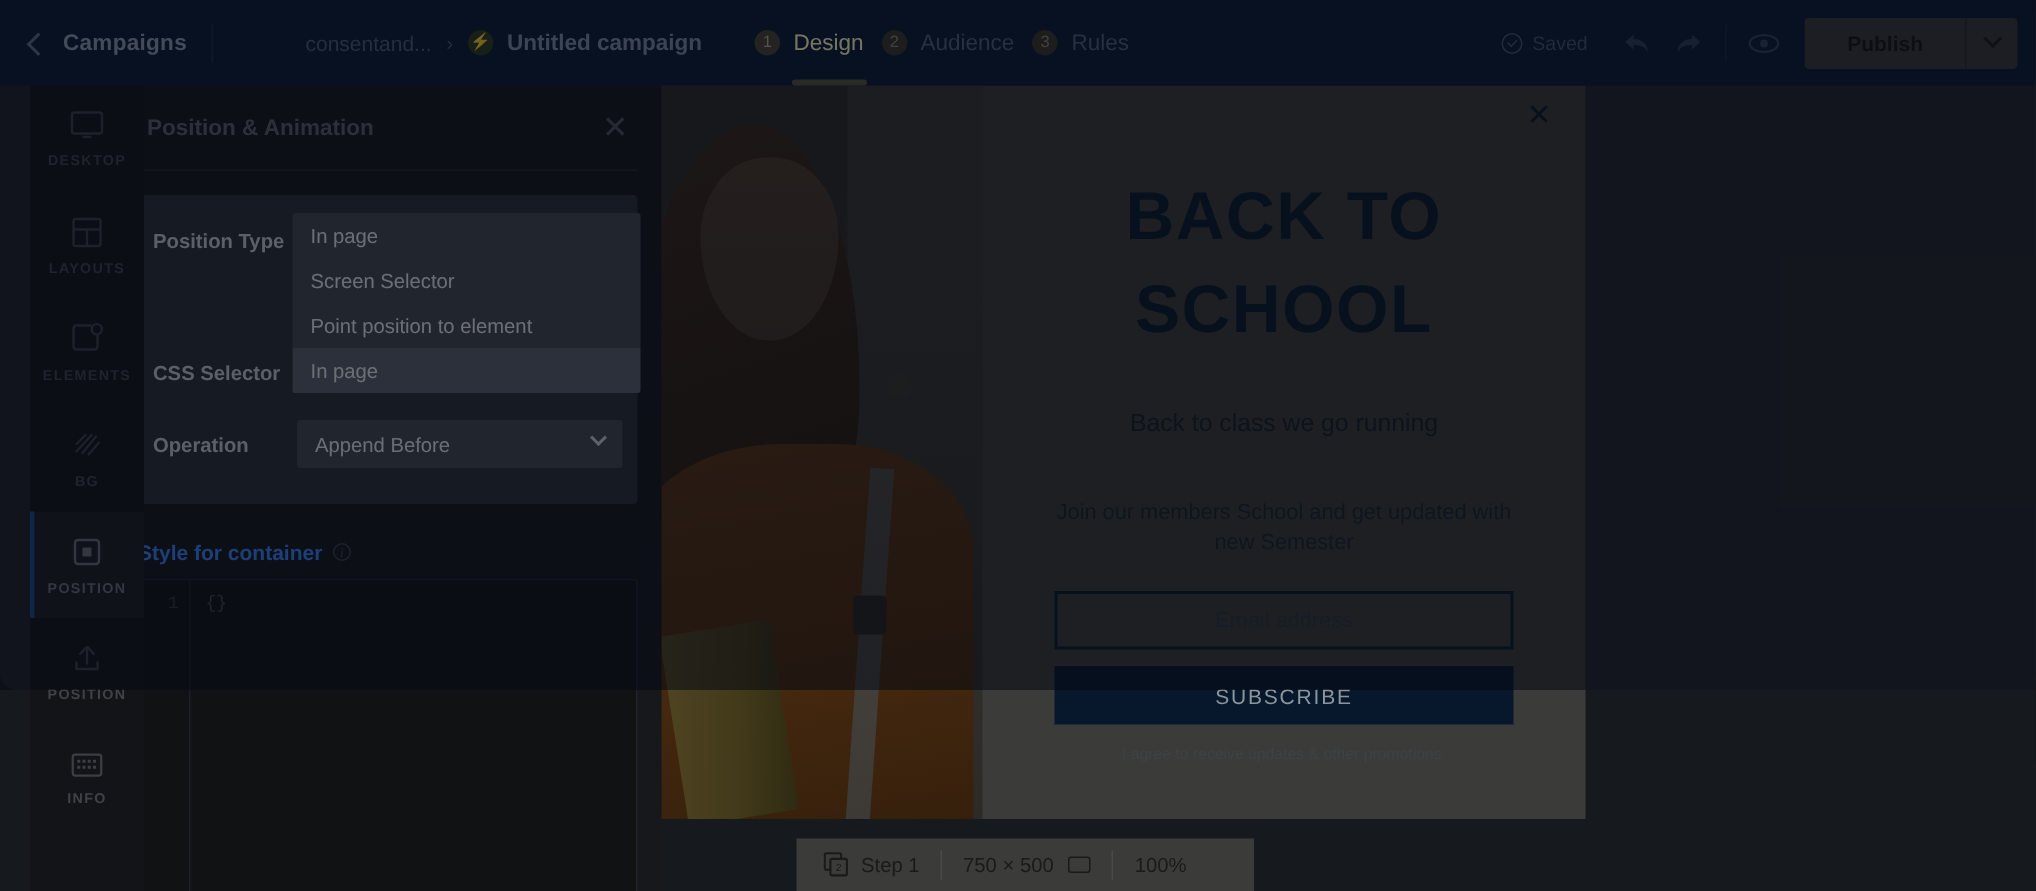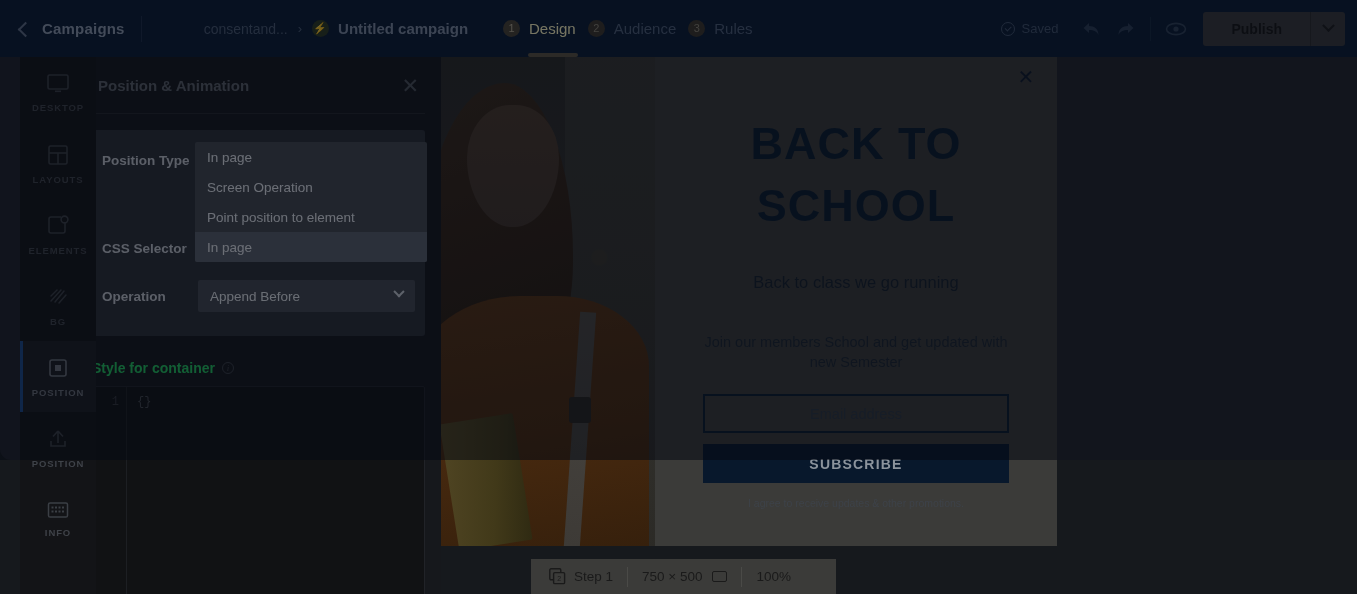--- a/index.html
+++ b/index.html
@@ -143,21 +143,21 @@
   }
   .dd-opt {
     height: 30px; display: flex; align-items: center; padding: 0 12px;
     color: #e6e9ee; font-size: 13.5px; cursor: pointer;
   }
   .dd-opt.sel { background: #5a616b; }
 
   .sec-title-row {
     display: flex; align-items: center; margin: 24px 0 10px 16px;
   }
-  .sec-title { color: #22c55e; font-size: 14px; font-weight: bold; }
+  .sec-title { color: #3b82f6; font-size: 14px; font-weight: bold; }
   .info-ico {
     width: 12px; height: 12px; border-radius: 50%; border: 1px solid #3b3f46;
     color: #3b3f46; font-size: 9px; display: flex; align-items: center; justify-content: center;
     margin-left: 7px; font-style: italic; font-family: "Liberation Serif", serif;
   }
   .code-box {
     margin: 0 16px; background: #111214; border: 1px solid #212328; border-radius: 2px;
     height: 220px; display: flex; font-family: "Liberation Mono", monospace; font-size: 12px;
   }
   .gutter { width: 34px; border-right: 1px solid #1d1f23; color: #33363b; text-align: right; padding: 8px 7px 0 0; }
@@ -228,21 +228,21 @@
     color: #1b2530; font-size: 14.5px; line-height: 20px; text-align: center; margin-top: 40px;
   }
   .pp-input {
     margin-top: 22px; height: 39px; border: 2px solid #0b1c2e; background: transparent;
     display: flex; align-items: center; justify-content: center;
     color: #2b3541; font-size: 14.5px; cursor: text;
   }
   .pp-btn {
     margin-top: 11px; height: 39px; background: #08182c;
     display: flex; align-items: center; justify-content: center;
-    color: #8c949d; font-size: 14px; font-weight: bold; letter-spacing: 1.2px; cursor: pointer;
+    color: #8c949d; font-size: 14px; font-weight: normal; letter-spacing: 1.2px; cursor: pointer;
   }
   .pp-fine { color: #3d4249; font-size: 10.5px; text-align: center; margin-top: 14px; }
 
   
   .bottombar {
     position: absolute; left: 531px; top: 559px; width: 305px; height: 35px;
     background: #3b3b39; display: flex; align-items: center; z-index: 25;
   }
   .bb-item { display: flex; align-items: center; color: #1a1a1a; font-size: 13.5px; }
   .bb-sep { width: 1px; height: 20px; background: #4a4a47; margin: 0 14px; }
@@ -408,21 +408,21 @@
         <div class="form-ctl">
           <div class="select-box">
             <span>Append Before</span>
             <span class="sel-caret"></span>
           </div>
         </div>
       </div>
 
       <div class="dropdown">
         <div class="dd-opt">In page</div>
-        <div class="dd-opt">Screen Operation</div>
+        <div class="dd-opt">Screen Selector</div>
         <div class="dd-opt">Point position to element</div>
         <div class="dd-opt sel">In page</div>
       </div>
     </div>
 
     <div class="sec-title-row">
       <span class="sec-title">Style for container</span>
       <span class="info-ico">i</span>
     </div>
     <div class="code-box">

